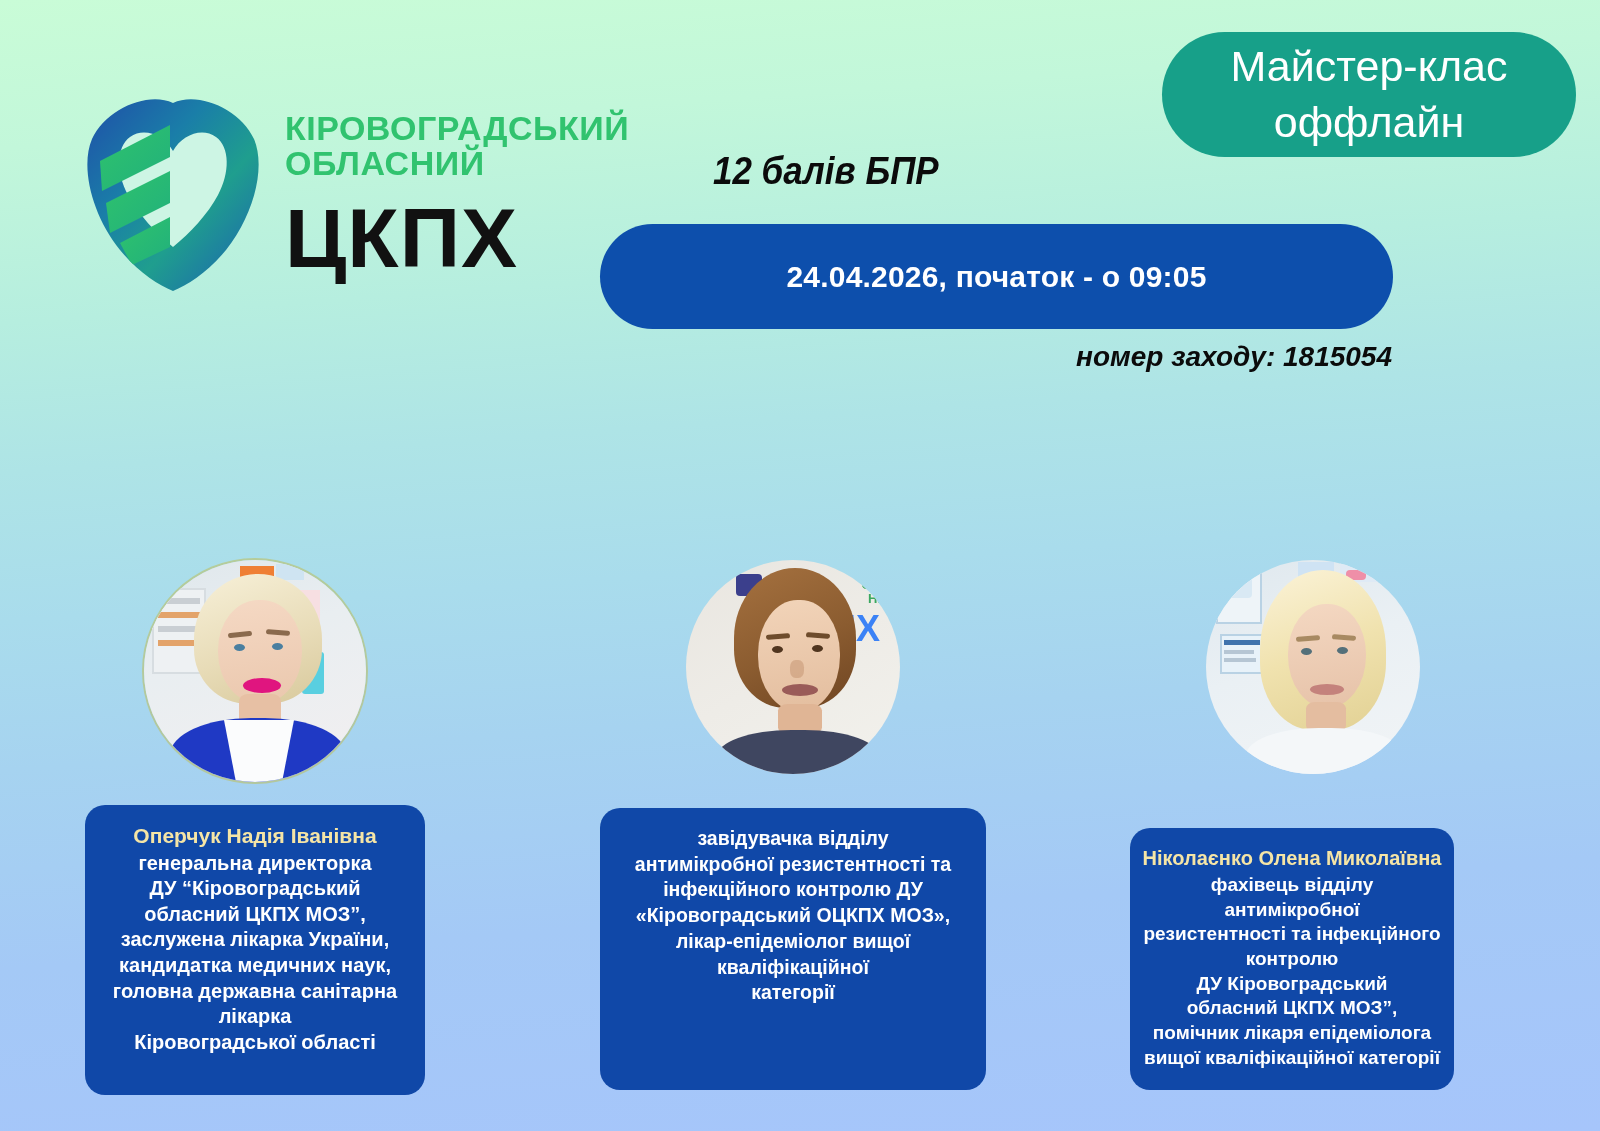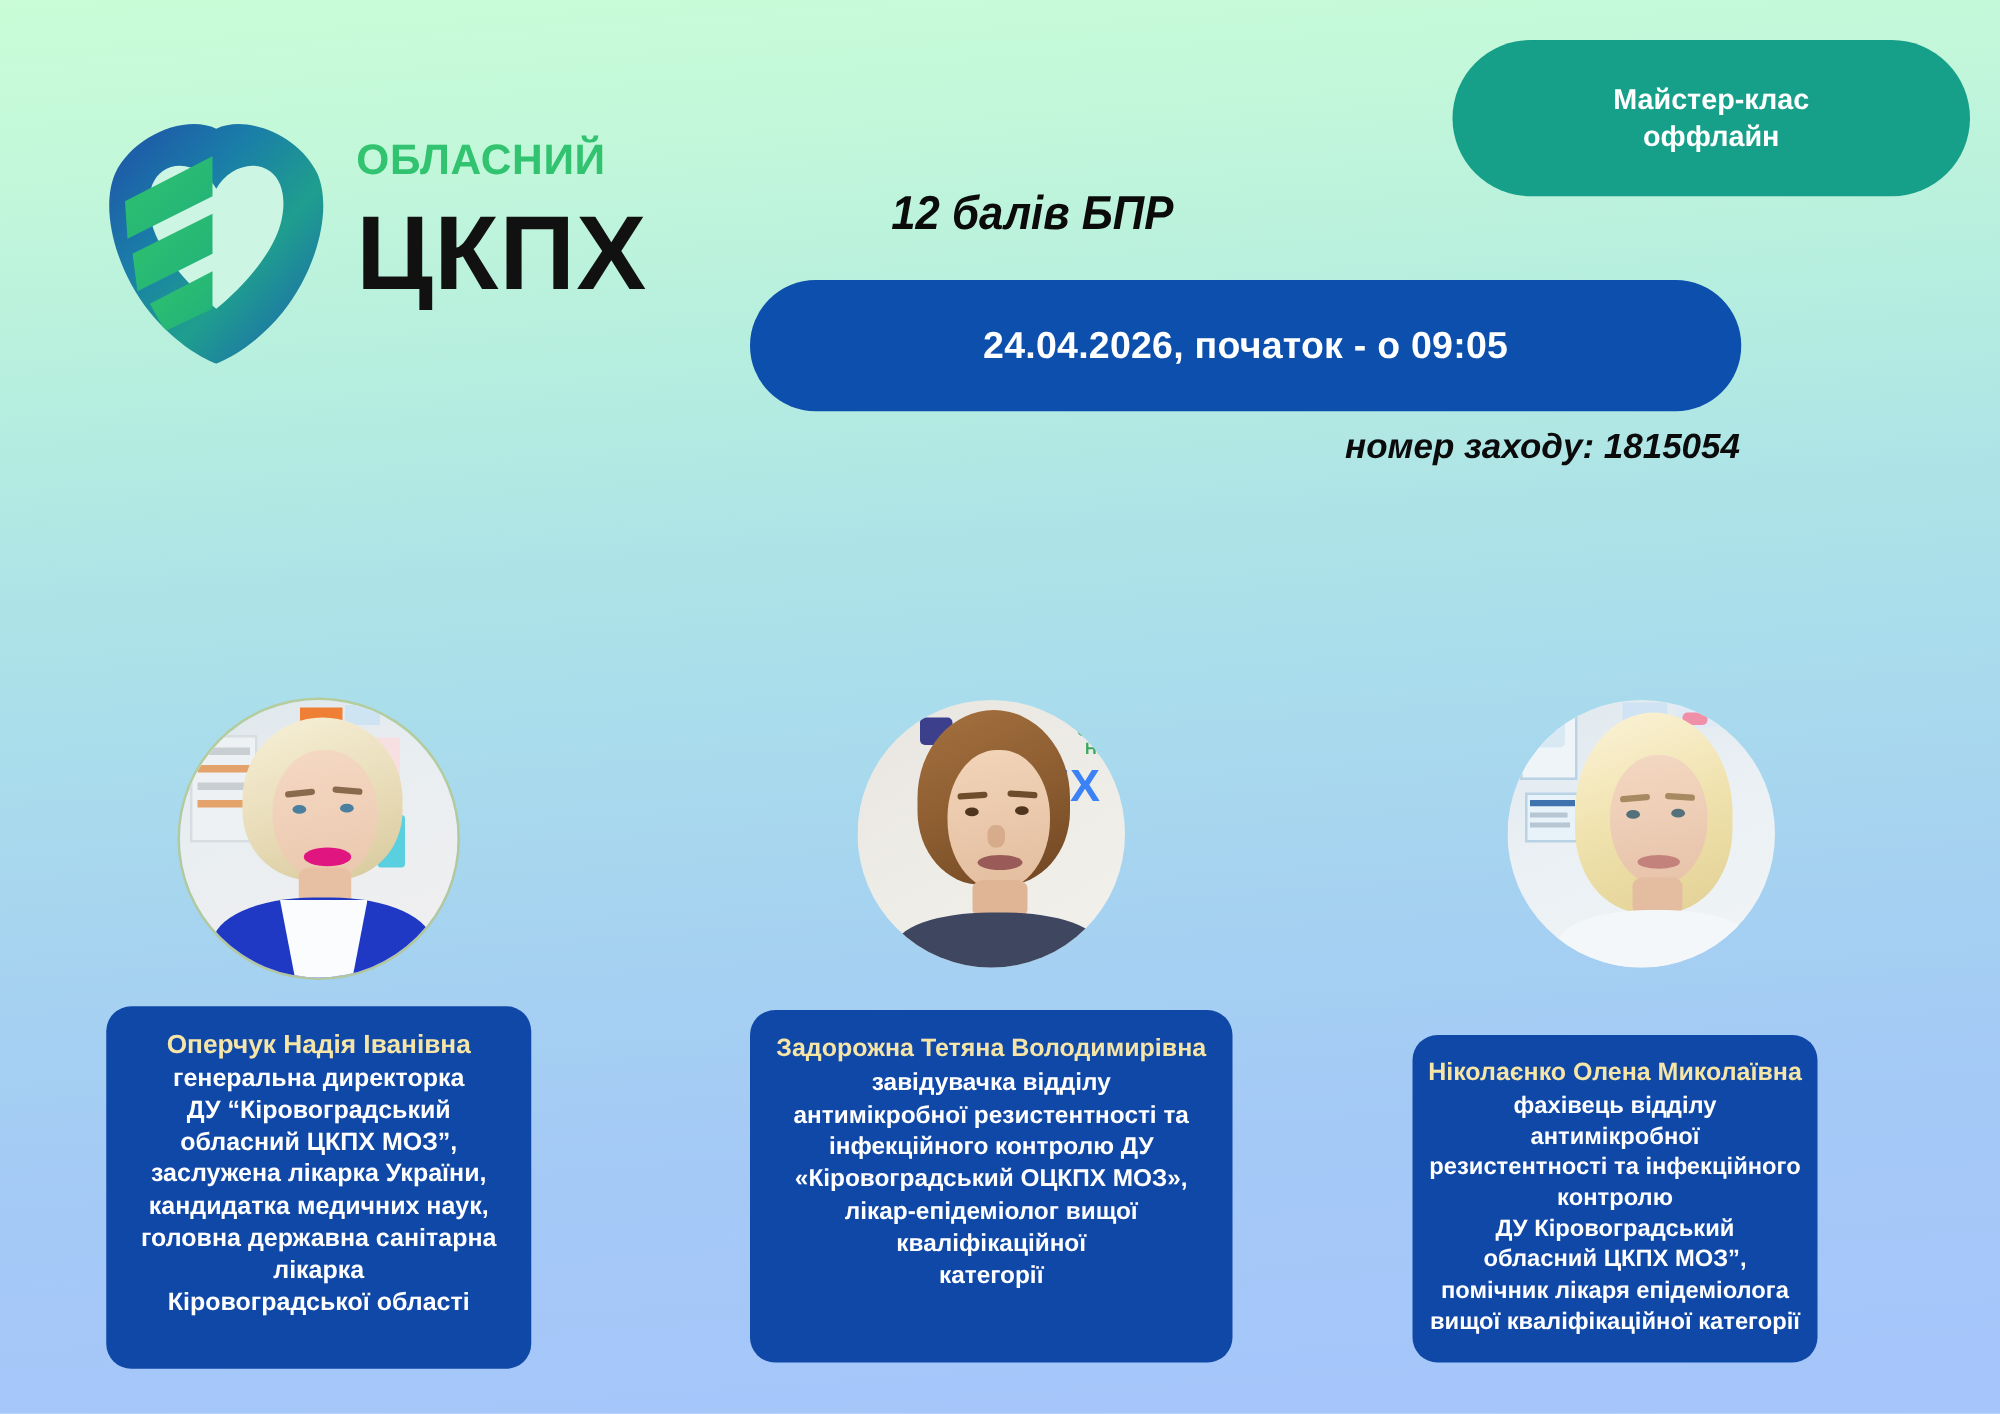--- a/index.html
+++ b/index.html
@@ -74,22 +74,22 @@
     height:125px;
     background:#17a089;
     border-radius:64px;
     display:flex;
     align-items:center;
     justify-content:center;
     text-align:center;
   }
   .format-badge-text {
     color:#ffffff;
-    font-weight:bold;
-    font-size:23px;
+    font-weight:normal;
+    font-size:43px;
     line-height:1.28;
   }
 
   
   .points {
     position:absolute;
     left:713px;
     top:150px;
     font-size:38px;
     font-weight:bold;
@@ -266,20 +266,21 @@
         <path d="M20 108 L84 76 L84 108 L24 138 Z" fill="url(#stripeGrad)"></path>
         <path d="M34 148 L84 122 L84 152 L46 170 Z" fill="url(#stripeGrad)"></path>
         <path d="M74 14 L92 14 L92 182 L74 182 Z" fill="none"></path>
       </g>
 
       <path d="M87 8 C62 -4 20 14 6 44 C-6 72 6 120 34 155 C52 177 72 190 87 196
                L87 178 C74 170 58 156 44 136 C26 110 16 76 24 54 C34 28 62 14 87 24 Z" fill="none"></path>
     </svg>
 
     <div class="logo-words">
+      <div class="logo-line-green">КІРОВОГРАДСЬКИЙ</div>
       <div class="logo-line-green">ОБЛАСНИЙ</div>
       <div class="logo-abbr">ЦКПХ</div>
     </div>
   </div>
 
   <div class="format-badge">
     <div class="format-badge-text">
       <div>Майстер-клас</div>
       <div>оффлайн</div>
     </div>
@@ -368,22 +369,20 @@
 
             <div class="mouth" style="left:96px;top:124px;width:36px;height:12px;background:#9a5b58;"></div>
 
             <div class="neck" style="left:92px;top:144px;width:44px;height:30px;background:#e0b595;"></div>
 
             <div class="body" style="left:30px;top:170px;width:164px;height:60px;background:#3f4660;"></div>
           </div>
         </div>
       </div>
       <div class="info-card">
-        <span class="speaker-name">Задорожна Тетяна
-Володимирівна</span>
         <span class="speaker-role">завідувачка відділу
 антимікробної резистентності та
 інфекційного контролю ДУ
 «Кіровоградський ОЦКПХ МОЗ»,
 лікар-епідеміолог вищої
 кваліфікаційної
 категорії</span>
       </div>
     </div>
 

